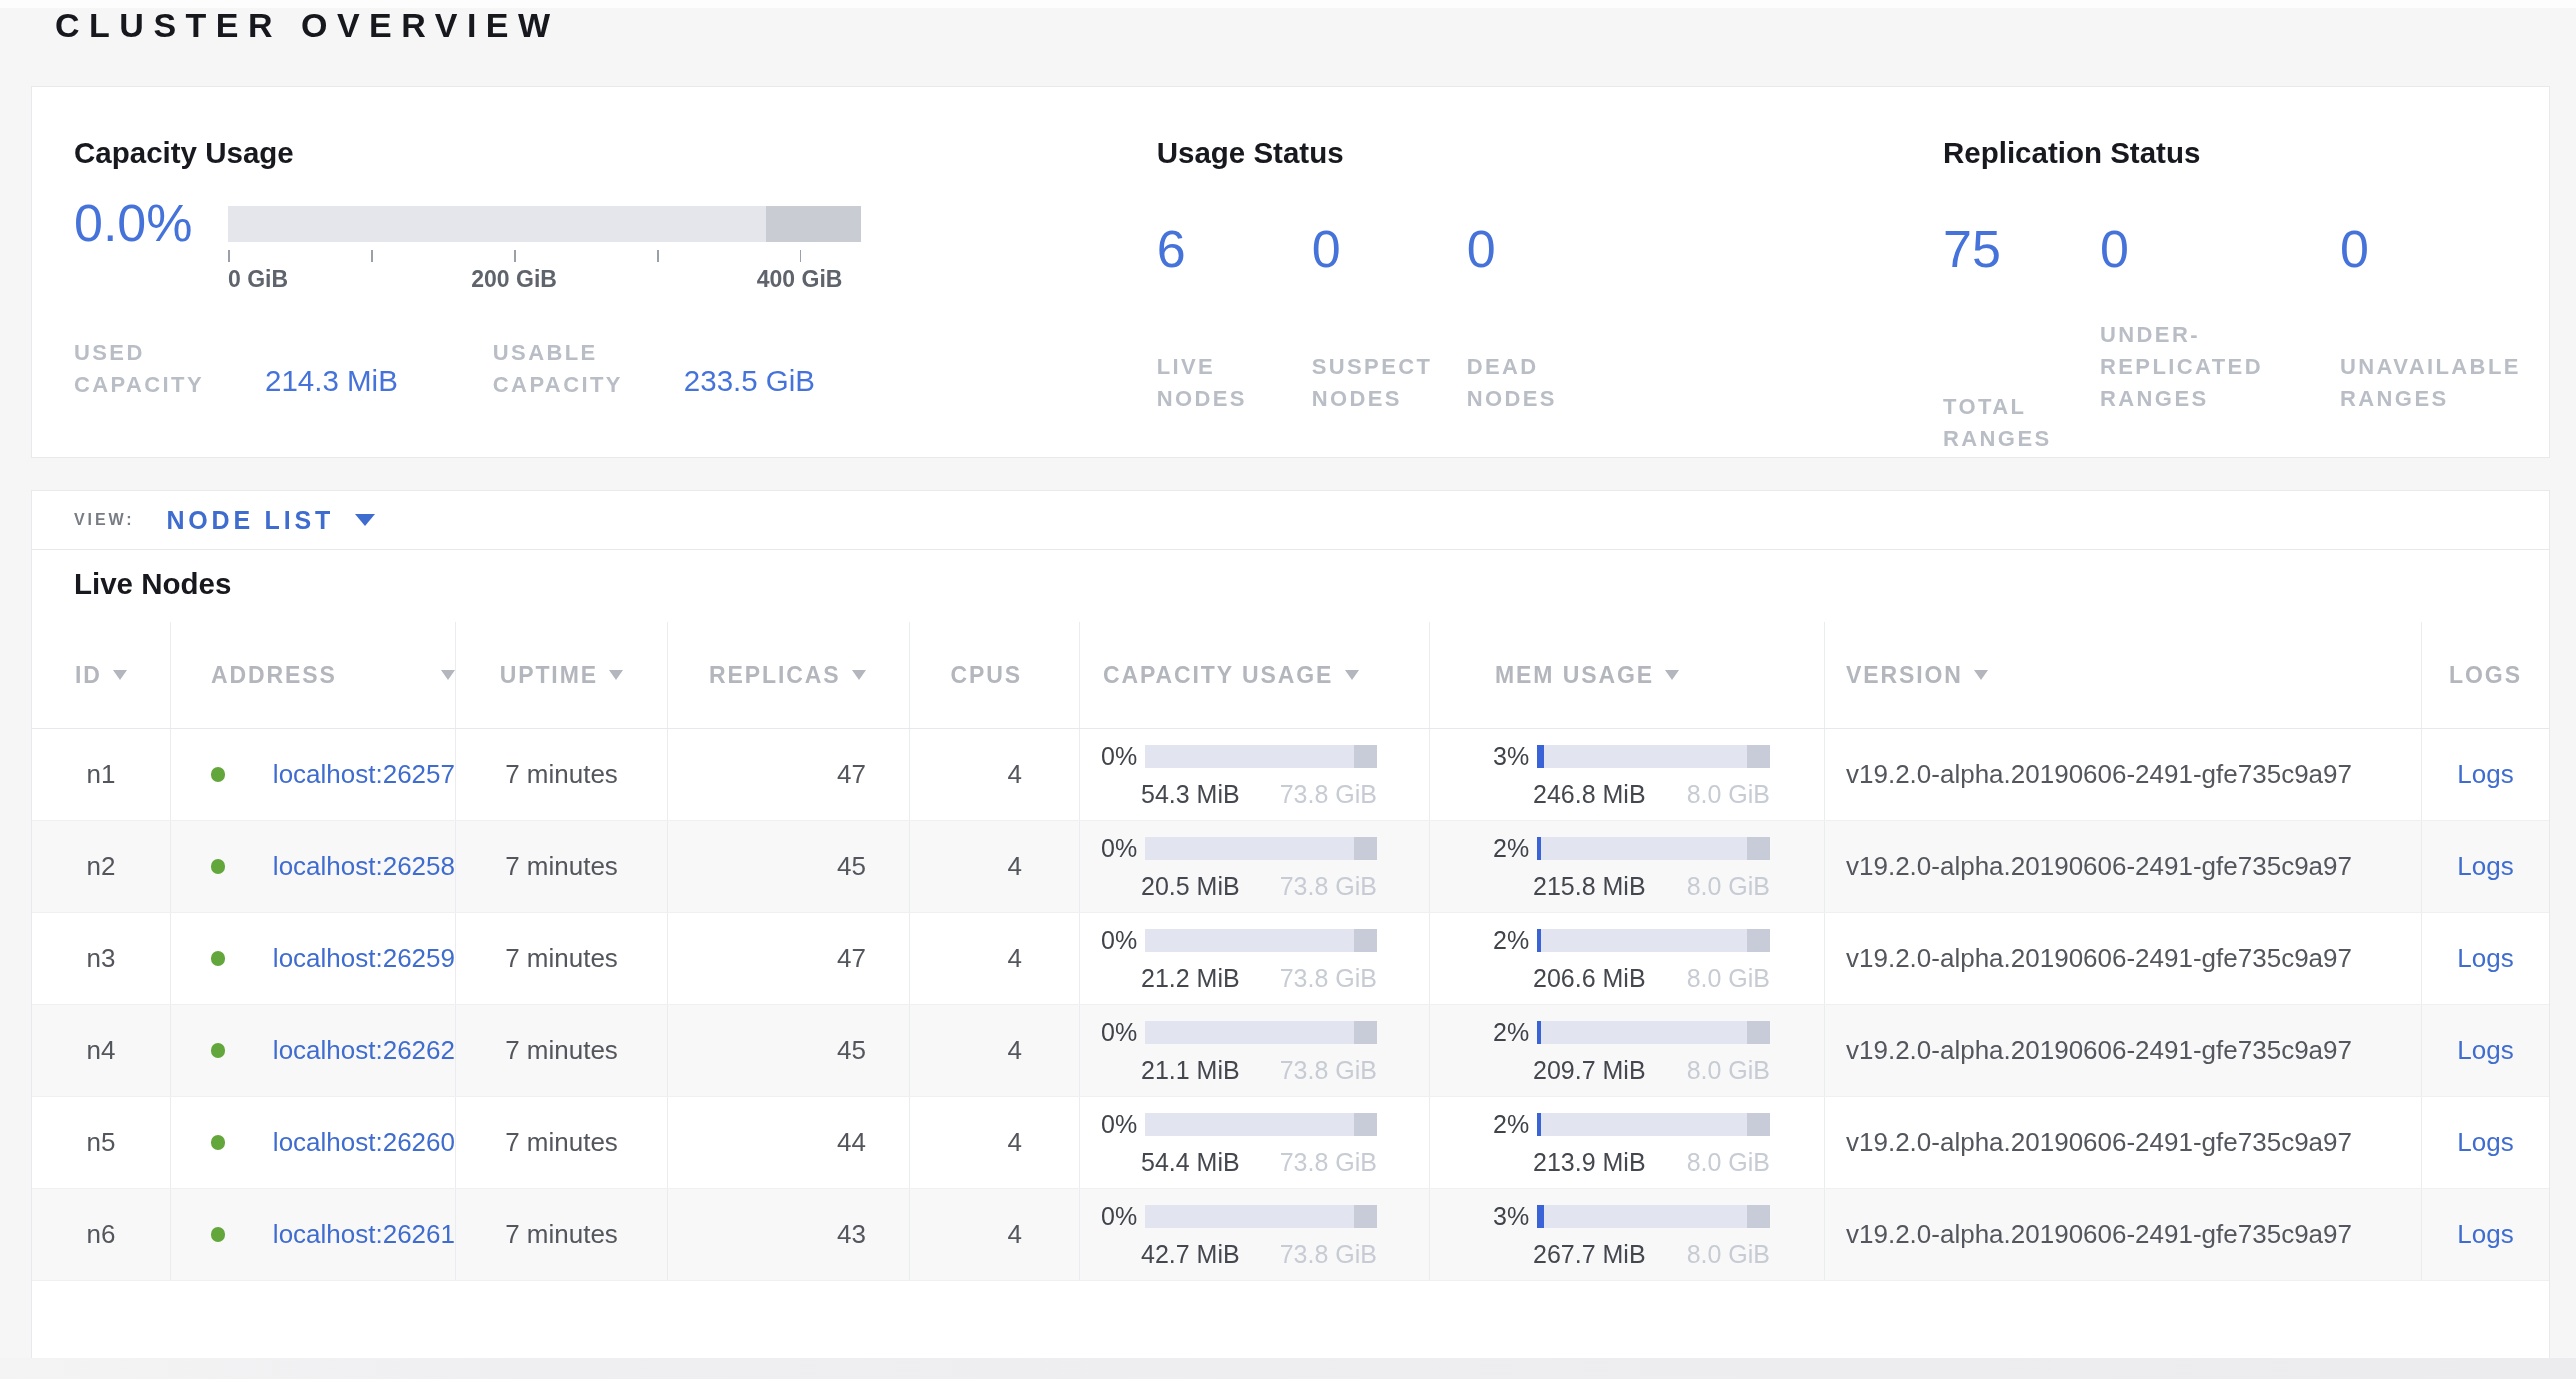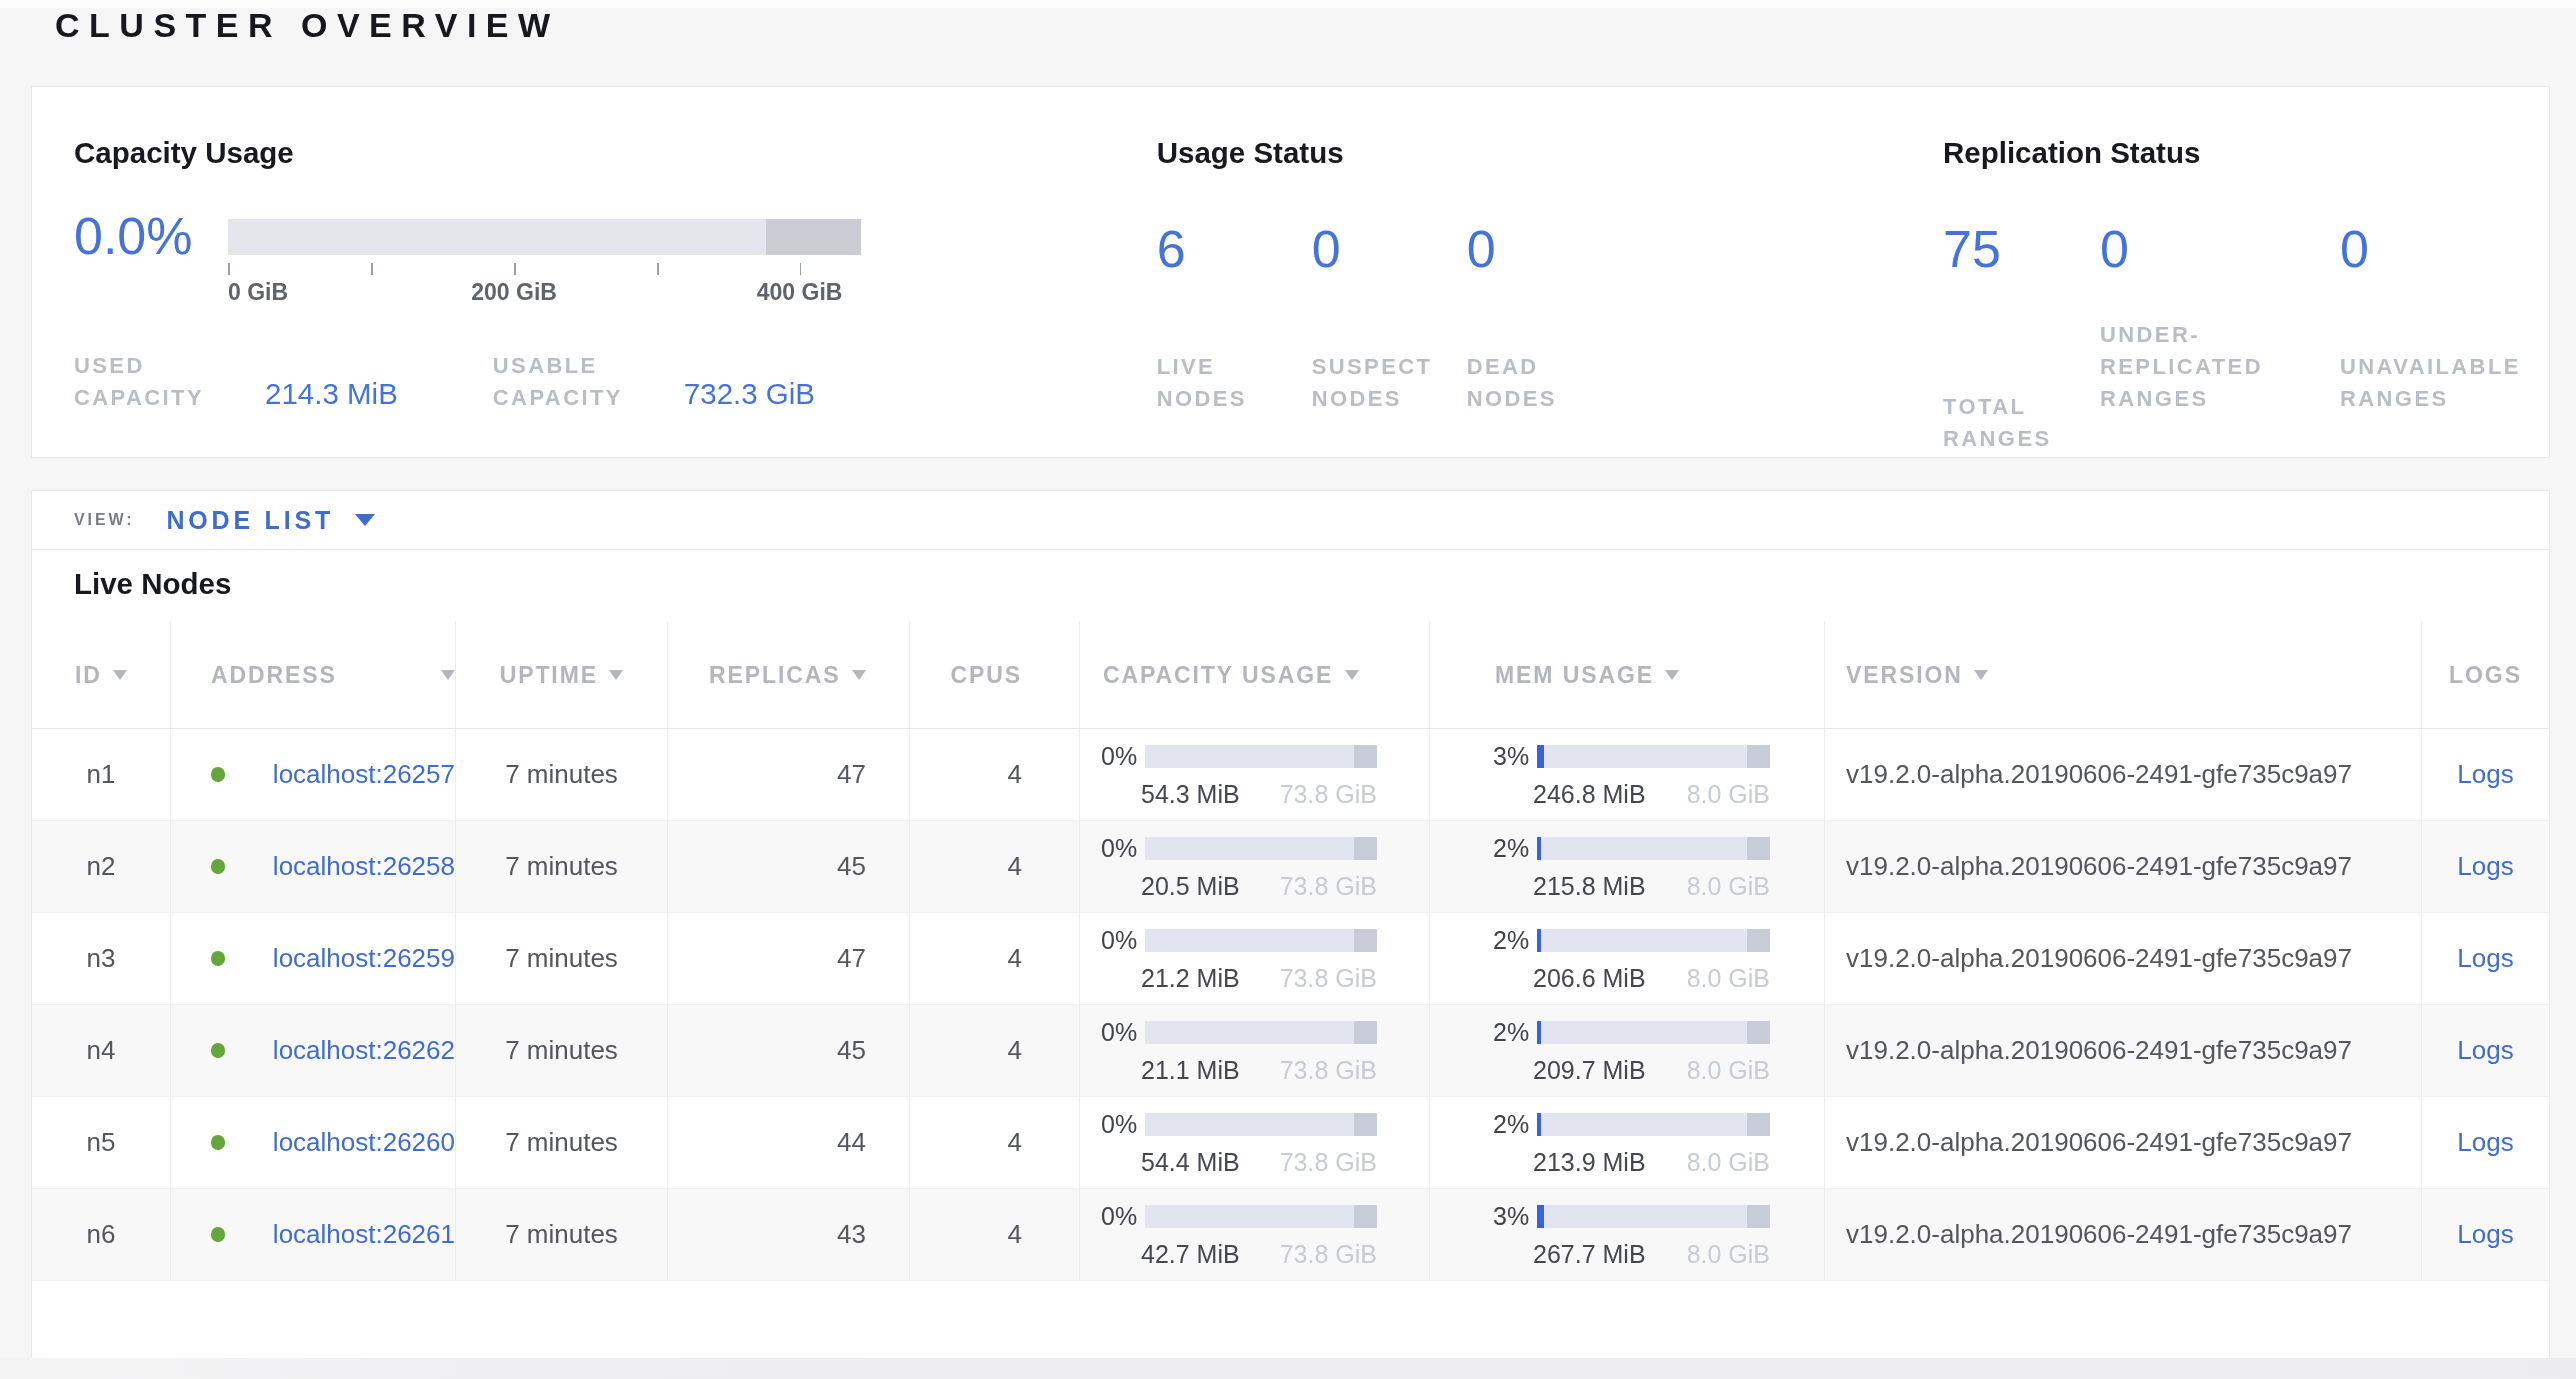--- a/index.html
+++ b/index.html
@@ -21,21 +21,21 @@
     font-size:34px; font-weight:700; letter-spacing:9.5px; color:#16181d;
   }
 
   .card { position:absolute; left:31px; width:2519px; background:#fff; border:1px solid #e8e9eb; }
 
   
   .summary { top:86px; height:372px; display:flex; padding:48px 0 0 42px; }
   .summary h2, .table-card h2 { font-size:29.5px; font-weight:700; color:#17191e; line-height:36px; }
 
   .cap-section { width:1085px; }
-  .cap-row { display:flex; margin-top:36px; align-items:flex-start; }
+  .cap-row { display:flex; margin-top:23px; align-items:flex-start; }
   .big-num { font-size:52px; line-height:59px; font-weight:500; color:#4573da; }
   .cap-percent { width:154px; }
   .cap-bar-wrap { width:633px; margin-top:12.4px; position:relative;font-weight:bold; }
   .cap-bar { height:36px; background:#e4e6eb; position:relative; overflow:hidden; }
   .cap-bar .bar-dark { position:absolute; right:0; top:0; bottom:0; width:15%; background:#caccd4; }
   .cap-bar .bar-fill { position:absolute; left:0; top:0; bottom:0; background:#3a63d8; }
   .tick-row { position:relative; height:13.3px; margin-top:7.6px; }
   .tick { position:absolute; top:0; width:1.9px; height:12.4px; background:#9aa0a8; }
   .tick-label-row { position:relative; height:27px; margin-top:2.9px; }
   .tick-label { position:absolute; transform:translateX(-50%); font-size:23px; color:#5f646c; white-space:nowrap; }
@@ -129,21 +129,21 @@
           </div>
         </div>
       </div>
       <div class="cap-stats">
         <div class="kv">
           <span class="k">USED CAPACITY</span>
           <span class="v">214.3 MiB</span>
         </div>
         <div class="kv">
           <span class="k">USABLE CAPACITY</span>
-          <span class="v">732.3 GiB</span>
+          <span class="v">233.5 GiB</span>
         </div>
       </div>
     </div>
 
     <div class="stat-section node-section">
       <h2>Usage Status</h2>
       <div class="stat-row node-stats">
         <div class="stat">
           <span class="big-num">6</span>
           <div class="label-box">

